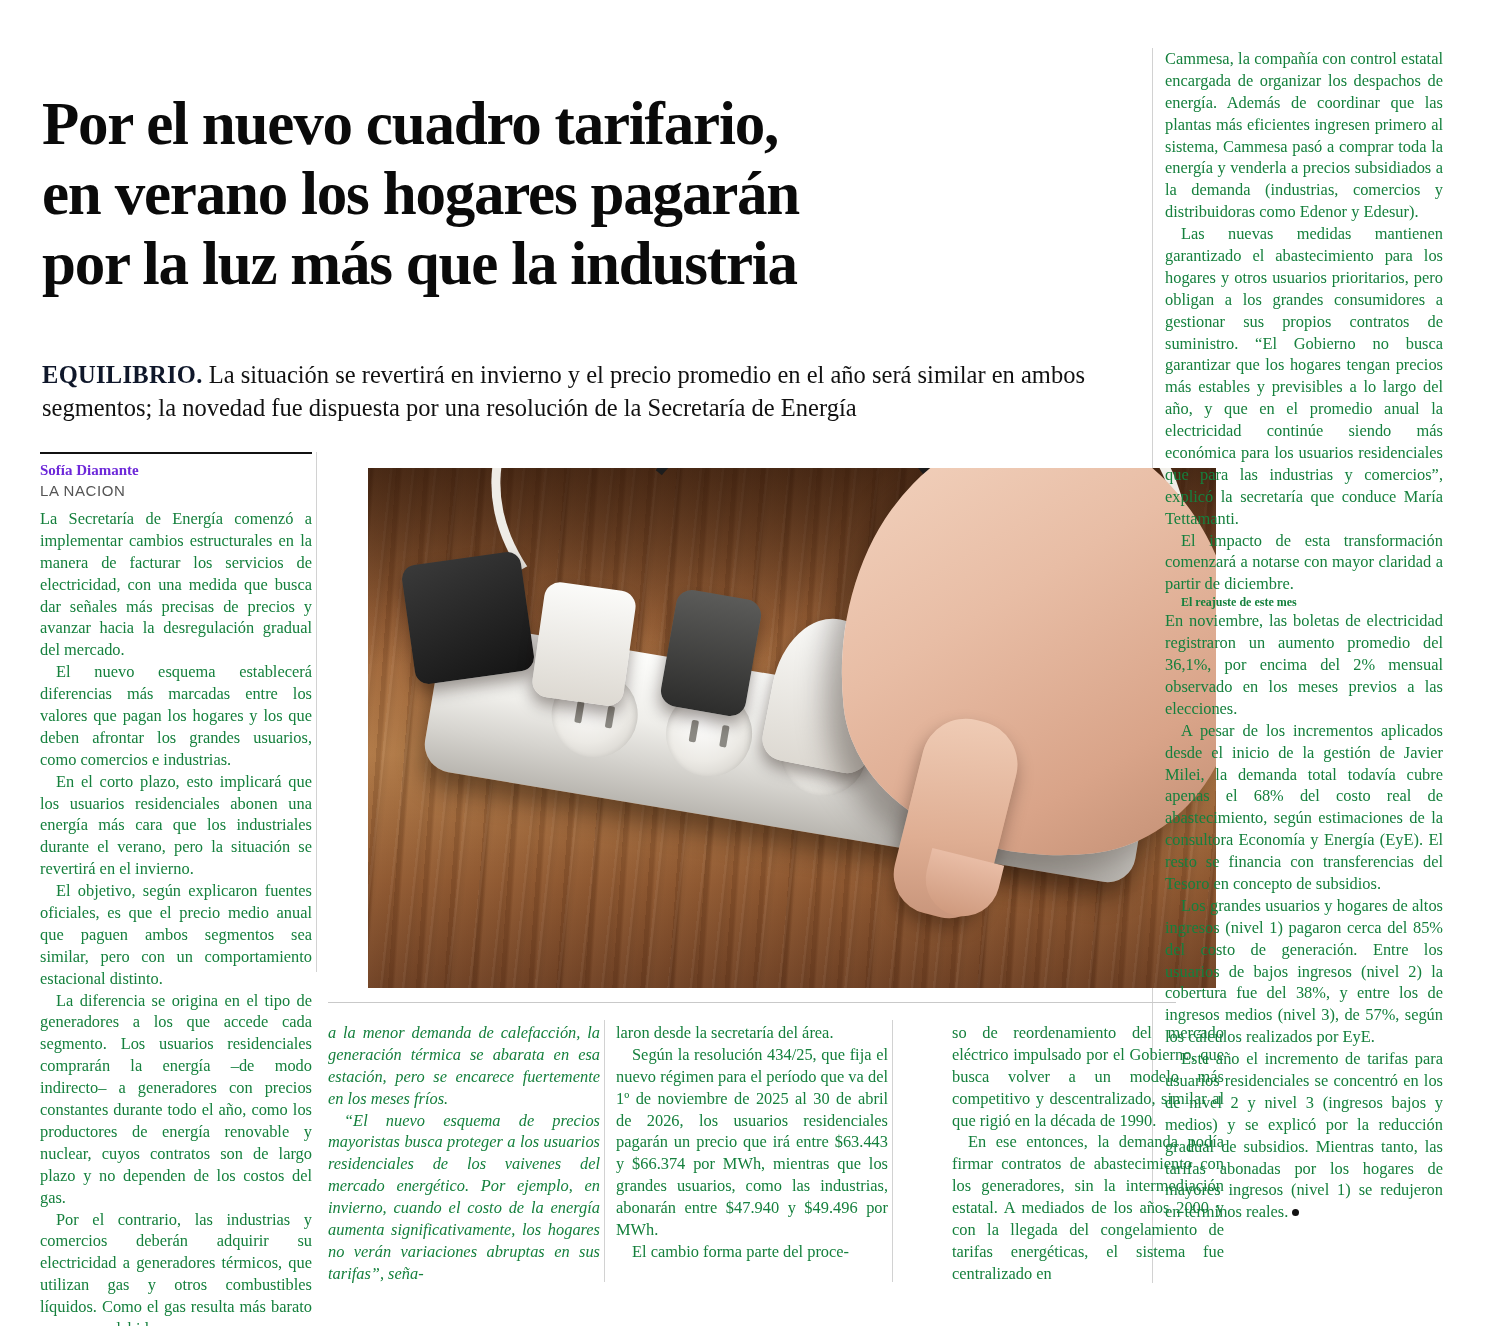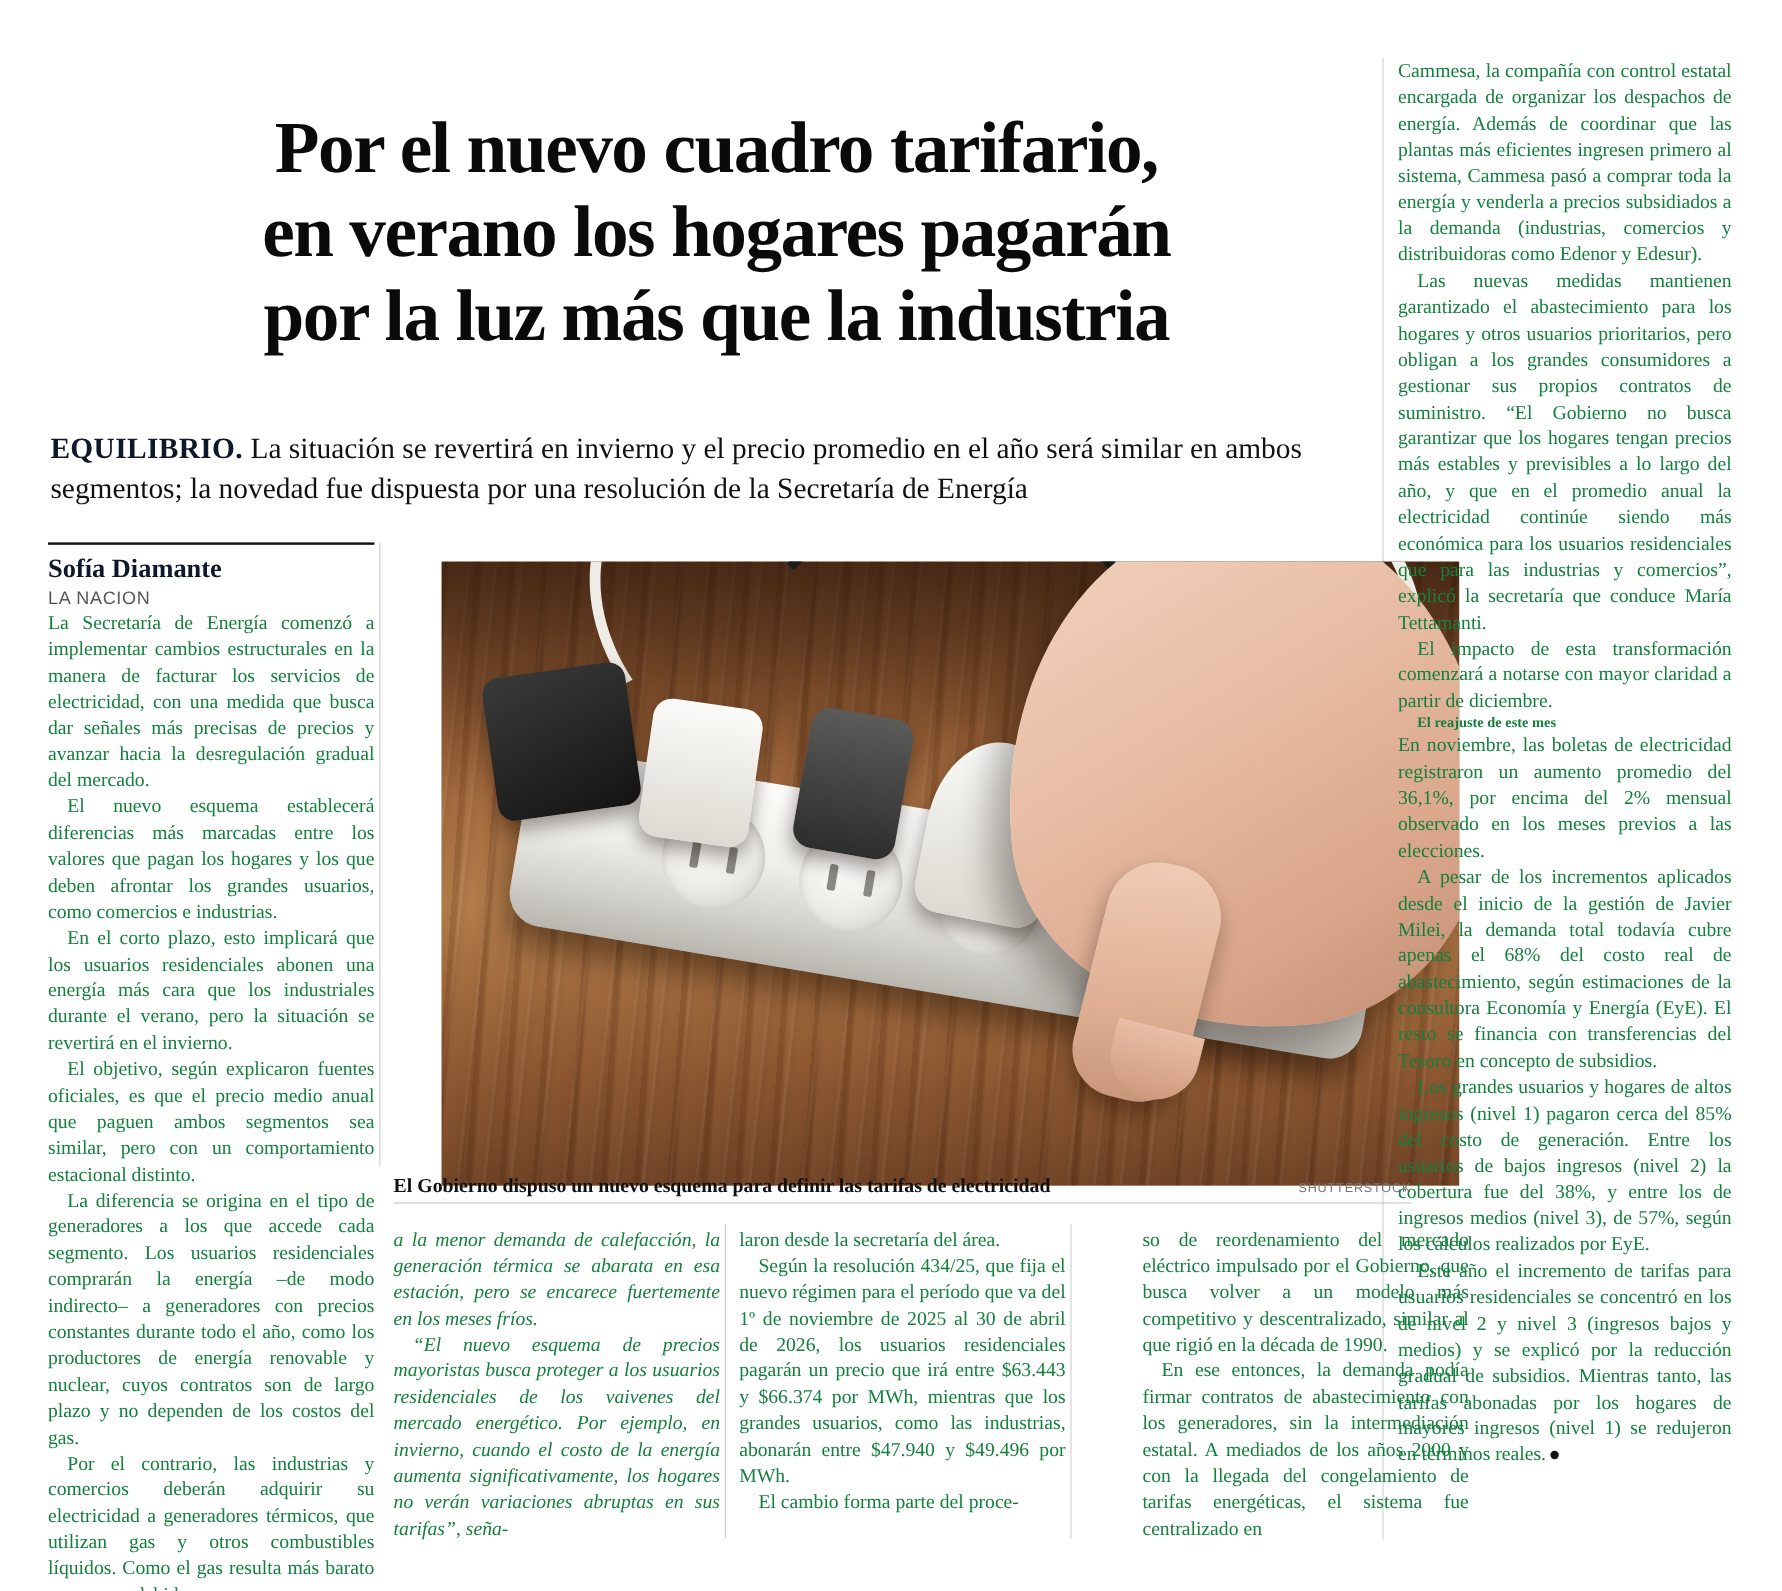--- a/index.html
+++ b/index.html
@@ -28,21 +28,21 @@
     left: 42px;
     top: 48px;
     width: 1110px;
     font-family: "Liberation Serif", serif;
     font-weight: bold;
     font-size: 61px;
     line-height: 1.15;
     letter-spacing: -1.2px;
     color: #0a0a0a;
   }
-  .headline .line { display: block; white-space: nowrap; text-align: center; }
+  .headline .line { display: block; white-space: nowrap; }
 
   
   .deck {
     position: absolute;
     left: 42px;
     top: 333px;
     width: 1110px;
     font-size: 24.5px;
     line-height: 1.35;
     color: #111;
@@ -62,23 +62,23 @@
     height: 2px;
     background: #111;
   }
   .byline {
     position: absolute;
     left: 40px;
     top: 461px;
     width: 272px;
   }
   .byline .author {
-    font-size: 22px;
+    font-size: 15px;
     font-weight: bold;
-    color: #0f172a;
+    color: #6d28d9;
     line-height: 1.2;
   }
   .byline .outlet {
     font-family: "Liberation Sans", sans-serif;
     font-size: 15px;
     letter-spacing: 0.6px;
     color: #555;
     margin-top: 3px;
   }
 
@@ -357,24 +357,20 @@
       <div class="plug black-adapter"></div>
       <div class="plug p1"></div>
       <div class="plug p2"></div>
       <div class="plug p3"></div>
       <div class="hand"></div>
       <div class="finger"></div>
       <div class="fingertip"></div>
     </div>
   </figure>
 
-  <div class="caption-row">
-    <div class="caption">El Gobierno dispuso un nuevo esquema para definir las tarifas de electricidad</div>
-    <div class="credit">SHUTTERSTOCK</div>
-  </div>
   <div class="caption-rule"></div>
 
   <div class="col" id="col1">
     <p class="first">La Secretaría de Energía comenzó a implementar cambios estructurales en la manera de facturar los servicios de electricidad, con una medida que busca dar señales más precisas de precios y avanzar hacia la desregulación gradual del mercado.</p>
     <p>El nuevo esquema establecerá diferencias más marcadas entre los valores que pagan los hogares y los que deben afrontar los grandes usuarios, como comercios e industrias.</p>
     <p>En el corto plazo, esto implicará que los usuarios residenciales abonen una energía más cara que los industriales durante el verano, pero la situación se revertirá en el invierno.</p>
     <p>El objetivo, según explicaron fuentes oficiales, es que el precio medio anual que paguen ambos segmentos sea similar, pero con un comportamiento estacional distinto.</p>
     <p>La diferencia se origina en el tipo de generadores a los que accede cada segmento. Los usuarios residenciales comprarán la energía –de modo indirecto– a generadores con precios constantes durante todo el año, como los productores de energía renovable y nuclear, cuyos contratos son de largo plazo y no dependen de los costos del gas.</p>
     <p>Por el contrario, las industrias y comercios deberán adquirir su electricidad a generadores térmicos, que utilizan gas y otros combustibles líquidos. Como el gas resulta más barato en verano, debido</p>
   </div>

